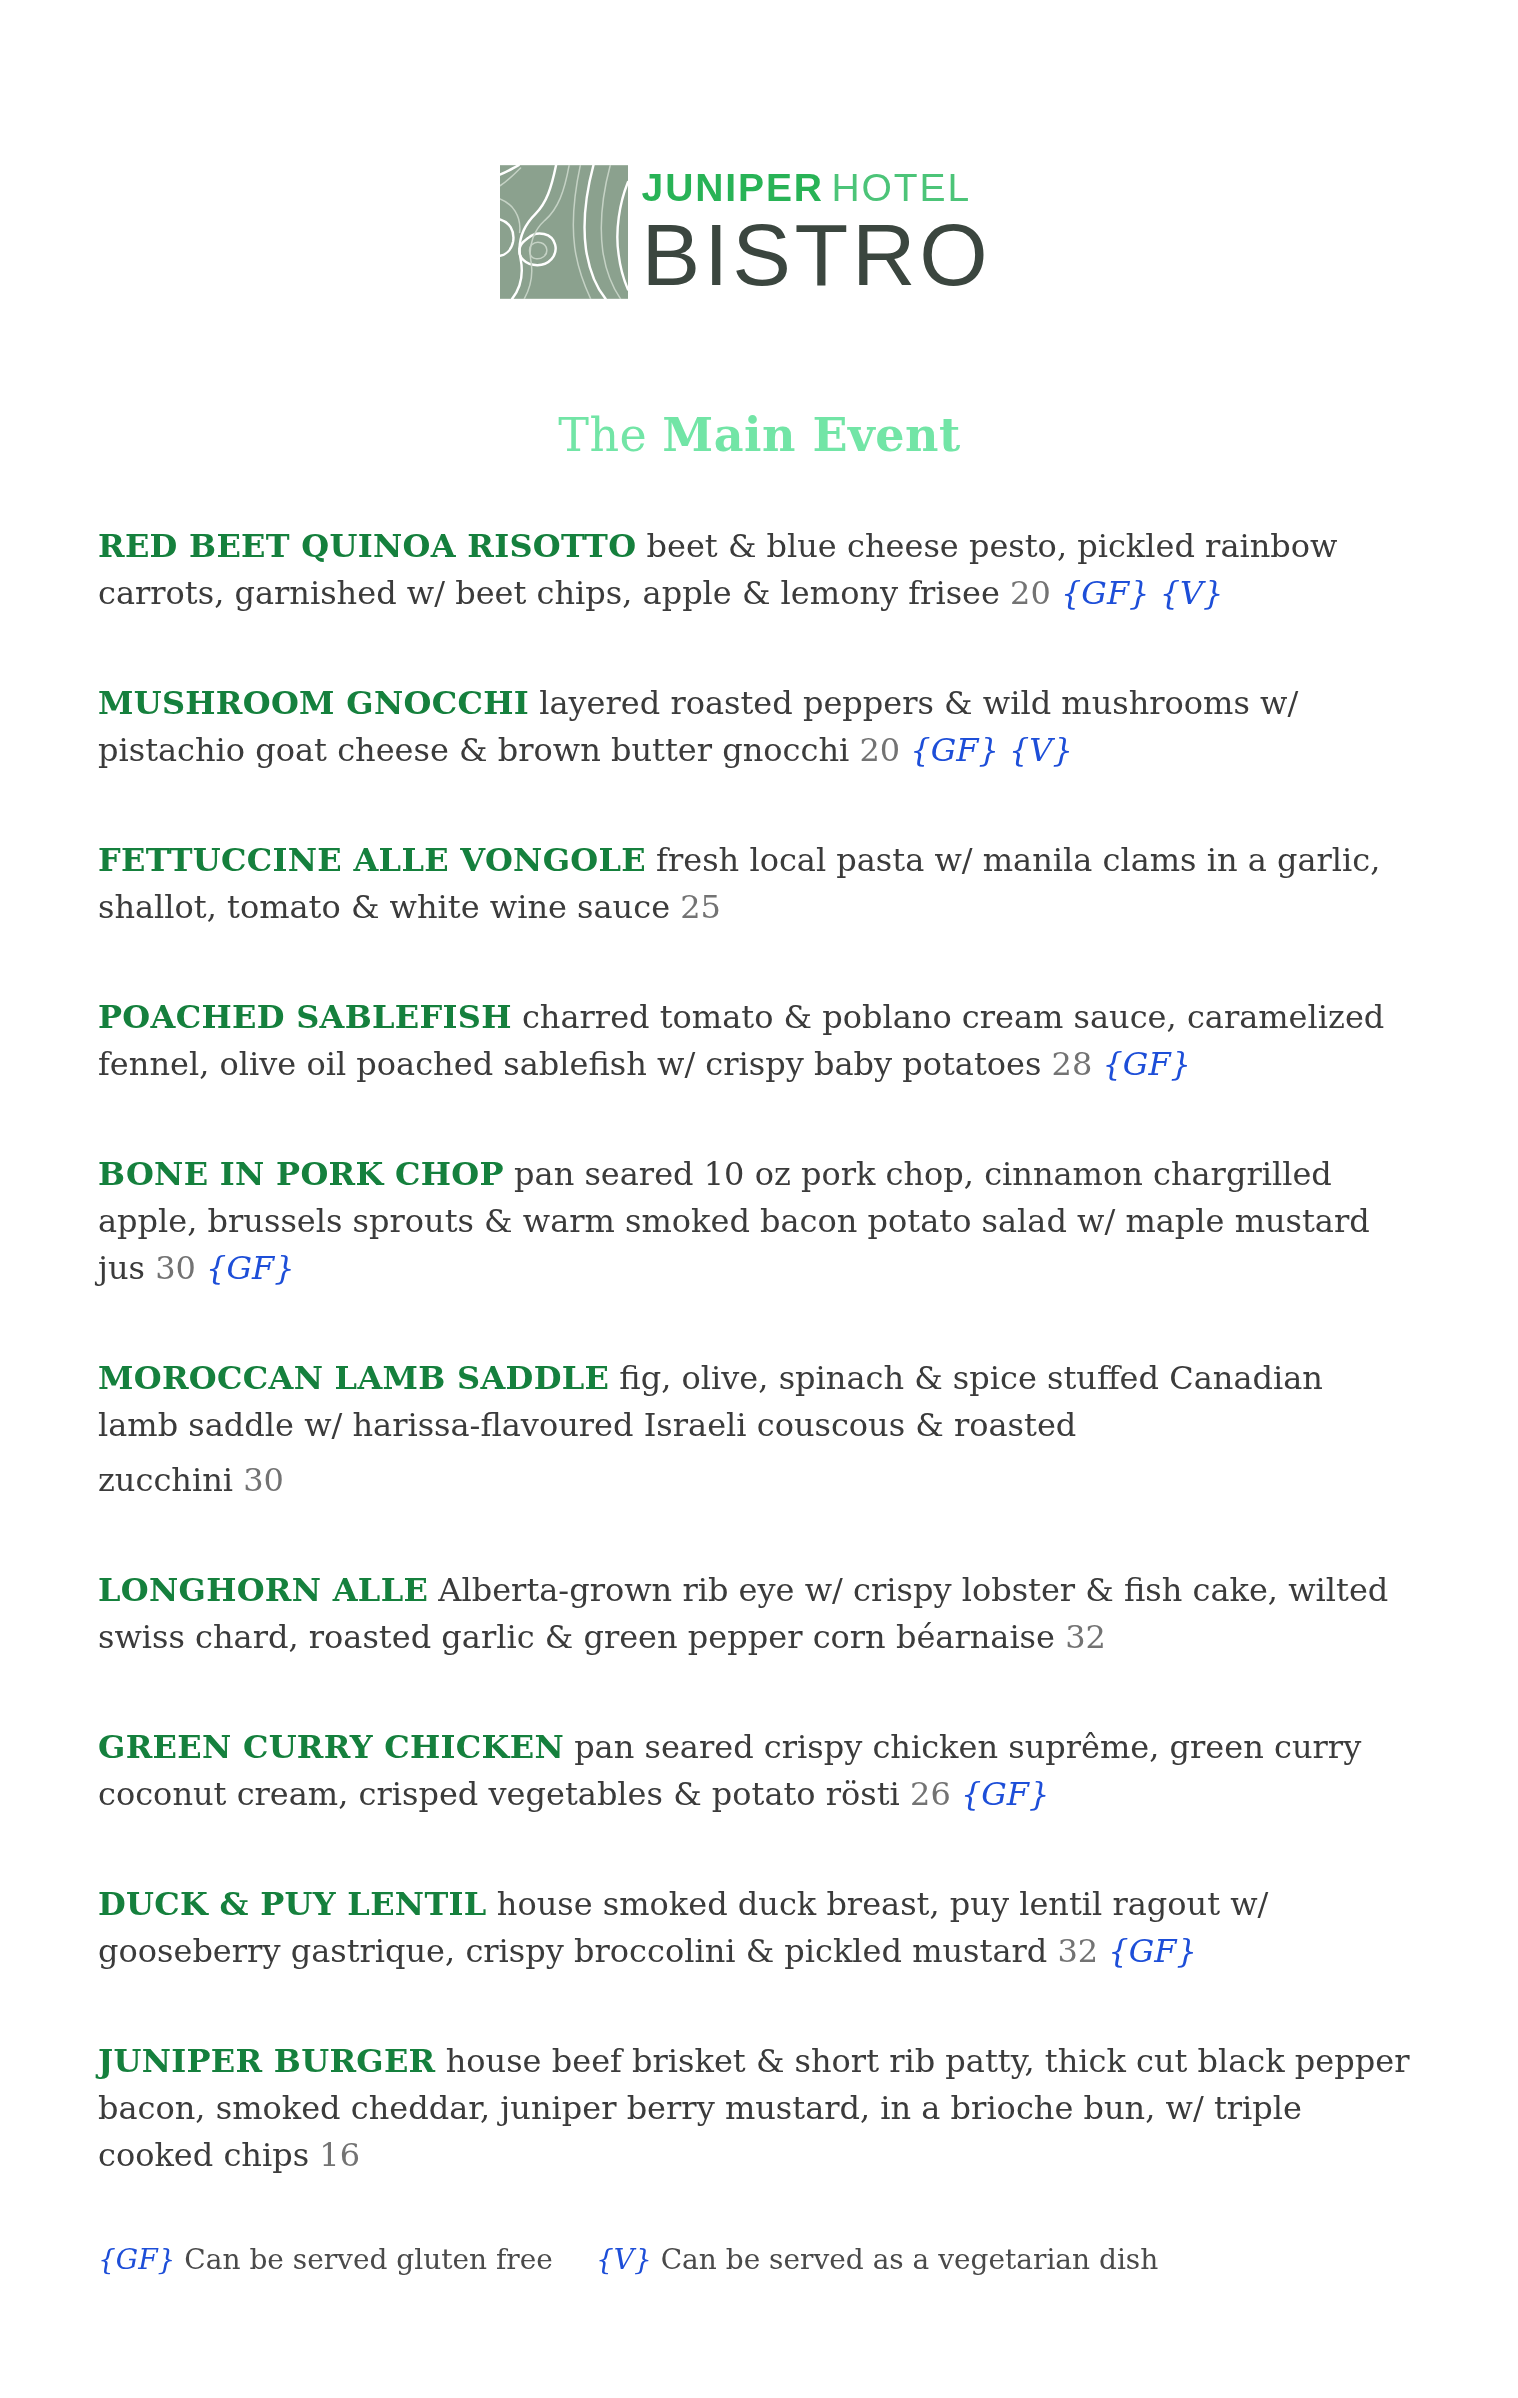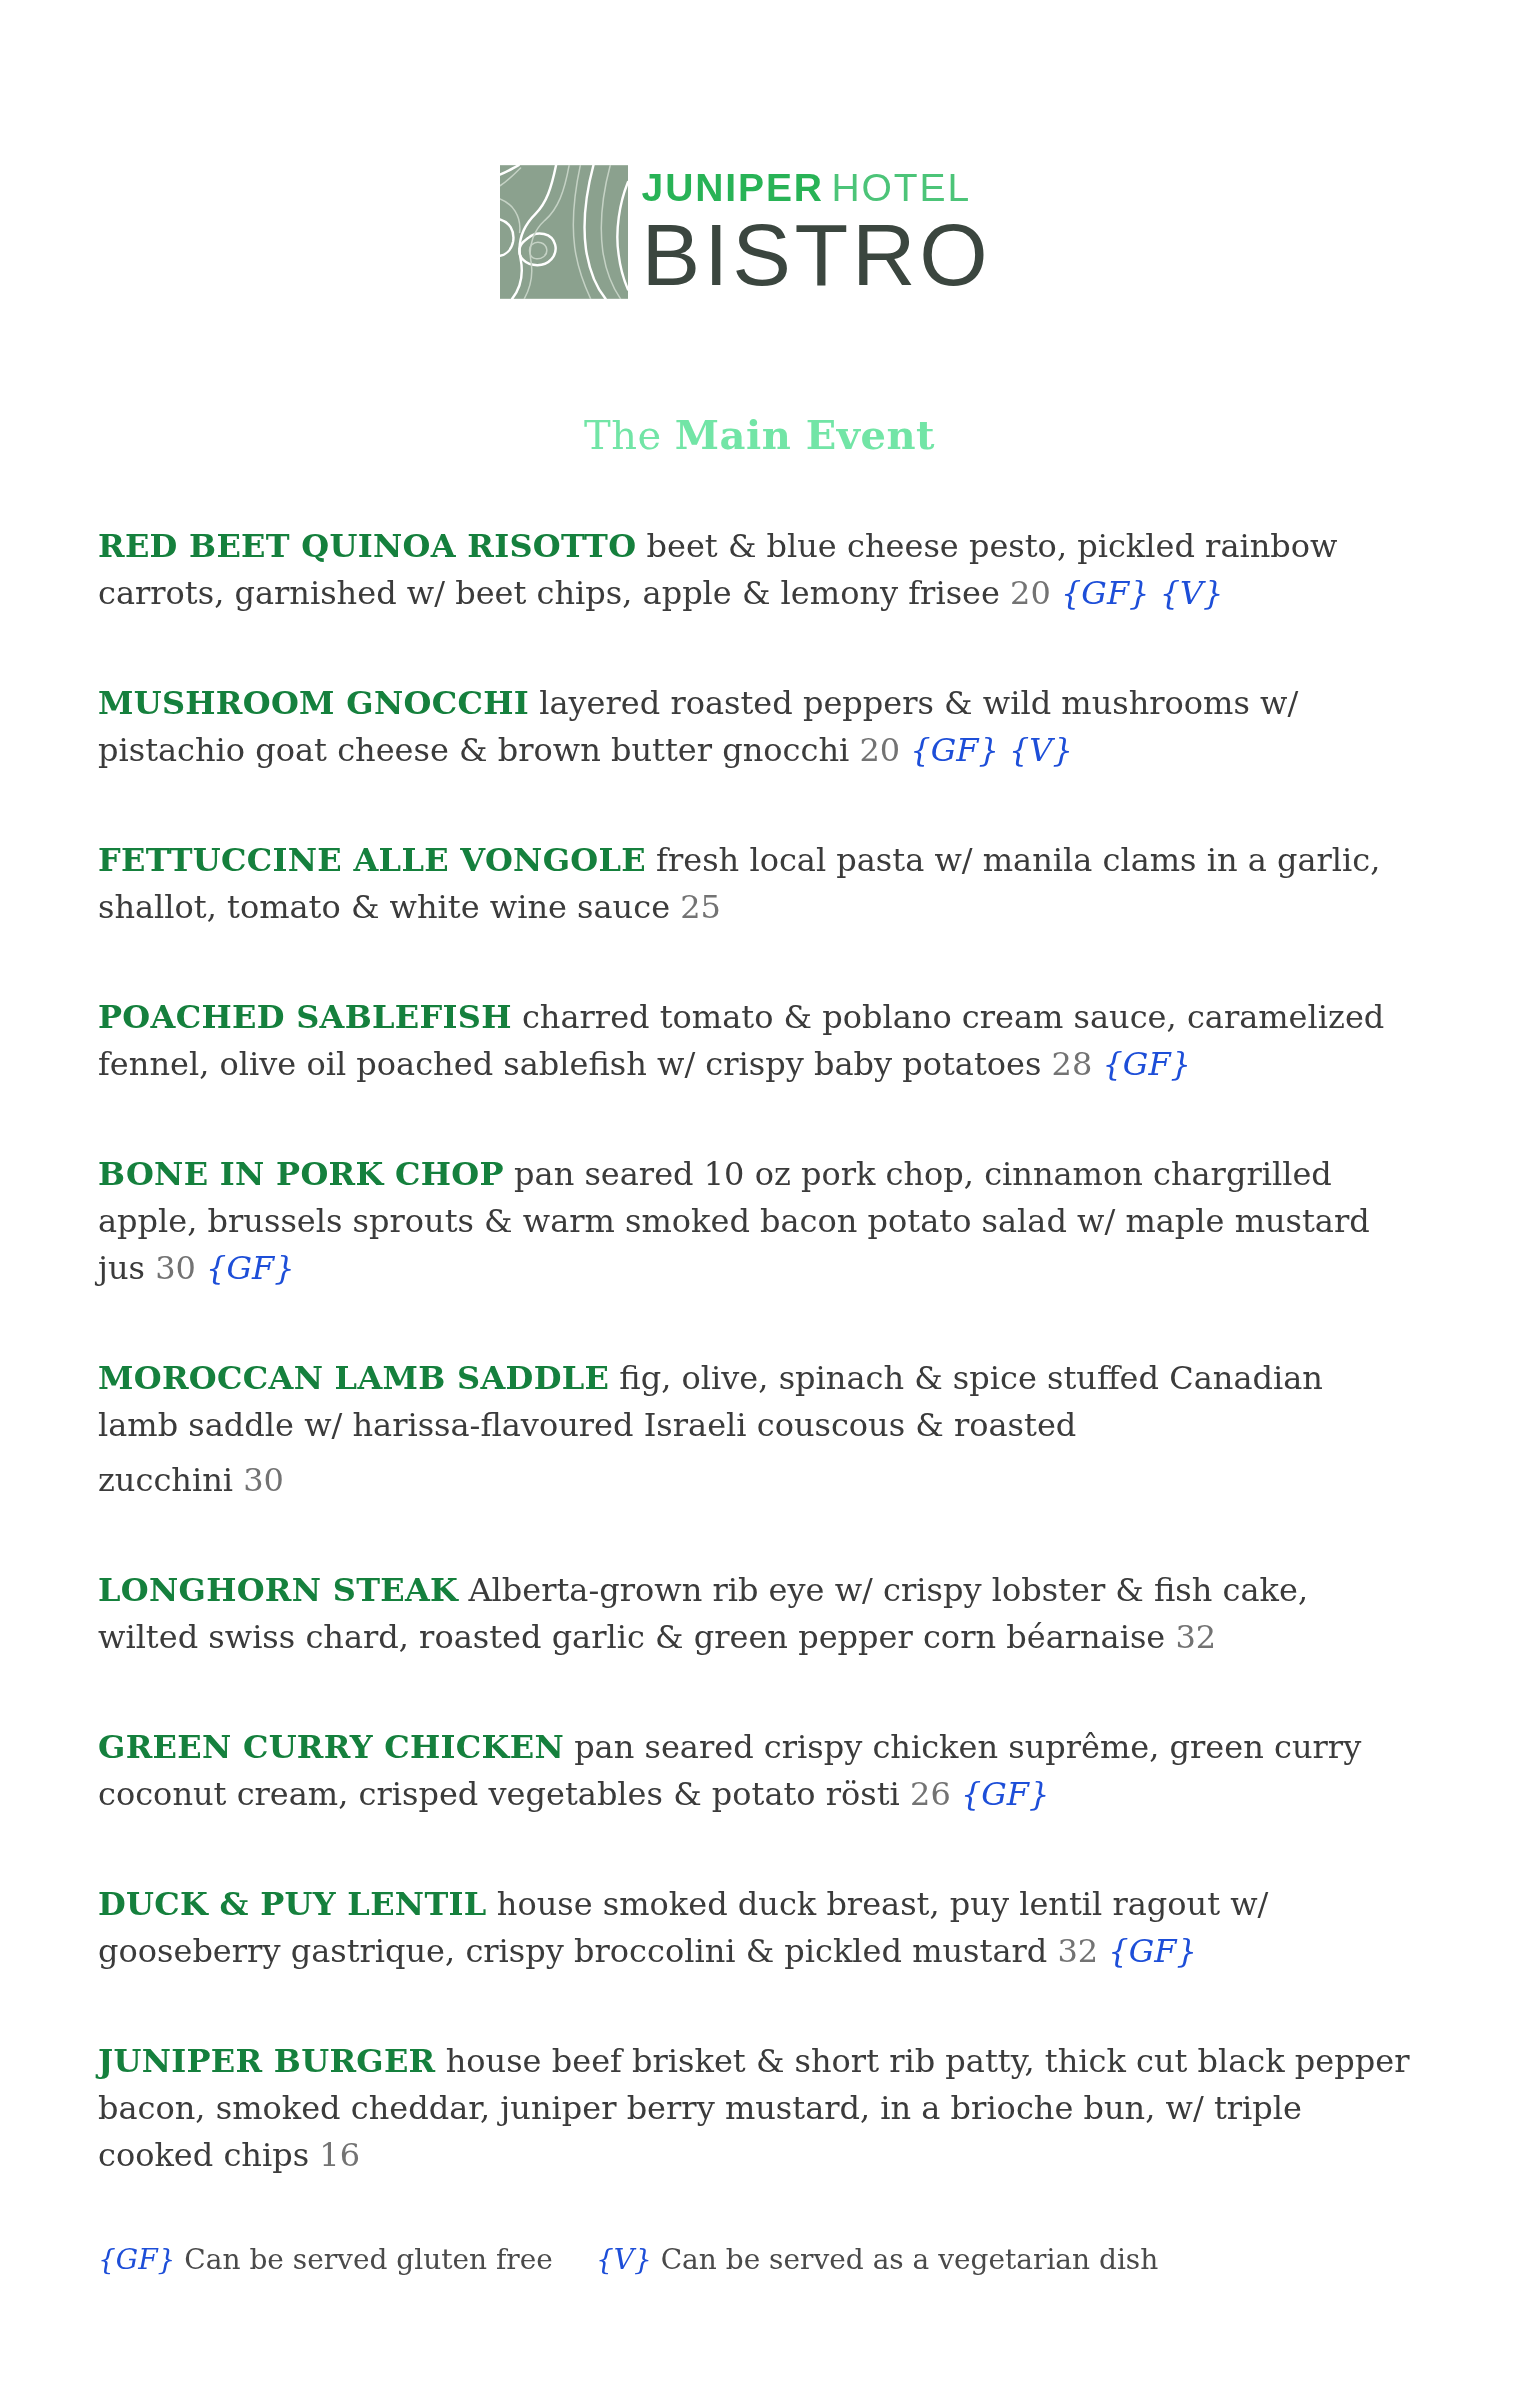--- a/index.html
+++ b/index.html
@@ -55,21 +55,21 @@
     letter-spacing: 3.7px;
     color: #3b463f;
     margin-top: 1.9px;
     white-space: nowrap;
   }
 
   
   .menu-title {
     text-align: center;
     margin-top: 109px;
-    font-size: 40px;
+    font-size: 46px;
     line-height: 52px;
     color: #72e5a6;
     letter-spacing: 0.5px;
   }
   .menu-title .emph { font-weight: bold; }
 
   
   .items {
     margin-top: 62px;
     max-width: 1312px;
@@ -138,21 +138,21 @@
     <span class="emph">Main Event</span>
   </div>
 
   <div class="items">
       <div class="item"><span class="item-name">RED BEET QUINOA RISOTTO</span> <span class="item-desc">beet &amp; blue cheese pesto, pickled rainbow carrots, garnished w/ beet chips, apple &amp; lemony frisee</span> <span class="price">20</span> <span class="tag">{GF}</span> <span class="tag">{V}</span></div>
       <div class="item"><span class="item-name">MUSHROOM GNOCCHI</span> <span class="item-desc">layered roasted peppers &amp; wild mushrooms w/ pistachio goat cheese &amp; brown butter gnocchi</span> <span class="price">20</span> <span class="tag">{GF}</span> <span class="tag">{V}</span></div>
       <div class="item"><span class="item-name">FETTUCCINE ALLE VONGOLE</span> <span class="item-desc">fresh local pasta w/ manila clams in a garlic, shallot, tomato &amp; white wine sauce</span> <span class="price">25</span></div>
       <div class="item"><span class="item-name">POACHED SABLEFISH</span> <span class="item-desc">charred tomato &amp; poblano cream sauce, caramelized fennel, olive oil poached sablefish w/ crispy baby potatoes</span> <span class="price">28</span> <span class="tag">{GF}</span></div>
       <div class="item"><span class="item-name">BONE IN PORK CHOP</span> <span class="item-desc">pan seared 10 oz pork chop, cinnamon chargrilled apple, brussels sprouts &amp; warm smoked bacon potato salad w/ maple mustard jus</span> <span class="price">30</span> <span class="tag">{GF}</span></div>
       <div class="item"><span class="item-name">MOROCCAN LAMB SADDLE</span> <span class="item-desc">fig, olive, spinach &amp; spice stuffed Canadian lamb saddle w/ harissa-flavoured Israeli couscous &amp; roasted</span><span class="cont-line"><span>zucchini</span> <span class="price">30</span></span></div>
-      <div class="item"><span class="item-name">LONGHORN STEAK</span> <span class="item-desc">Alberta-grown rib eye w/ crispy lobster &amp; fish cake, wilted swiss chard, roasted garlic &amp; green pepper corn béarnaise</span> <span class="price">32</span></div>
+      <div class="item"><span class="item-name">LONGHORN ALLE</span> <span class="item-desc">Alberta-grown rib eye w/ crispy lobster &amp; fish cake, wilted swiss chard, roasted garlic &amp; green pepper corn béarnaise</span> <span class="price">32</span></div>
       <div class="item"><span class="item-name">GREEN CURRY CHICKEN</span> <span class="item-desc">pan seared crispy chicken suprême, green curry coconut cream, crisped vegetables &amp; potato rösti</span> <span class="price">26</span> <span class="tag">{GF}</span></div>
       <div class="item"><span class="item-name">DUCK &amp; PUY LENTIL</span> <span class="item-desc">house smoked duck breast, puy lentil ragout w/ gooseberry gastrique, crispy broccolini &amp; pickled mustard</span> <span class="price">32</span> <span class="tag">{GF}</span></div>
       <div class="item"><span class="item-name">JUNIPER BURGER</span> <span class="item-desc">house beef brisket &amp; short rib patty, thick cut black pepper bacon, smoked cheddar, juniper berry mustard, in a brioche bun, w/ triple cooked chips</span> <span class="price">16</span></div>
     </div>
 
   <div class="footer">
     <div class="legend-item">
       <span class="tag">{GF}</span>
       <span>Can be served gluten free</span>
     </div>

